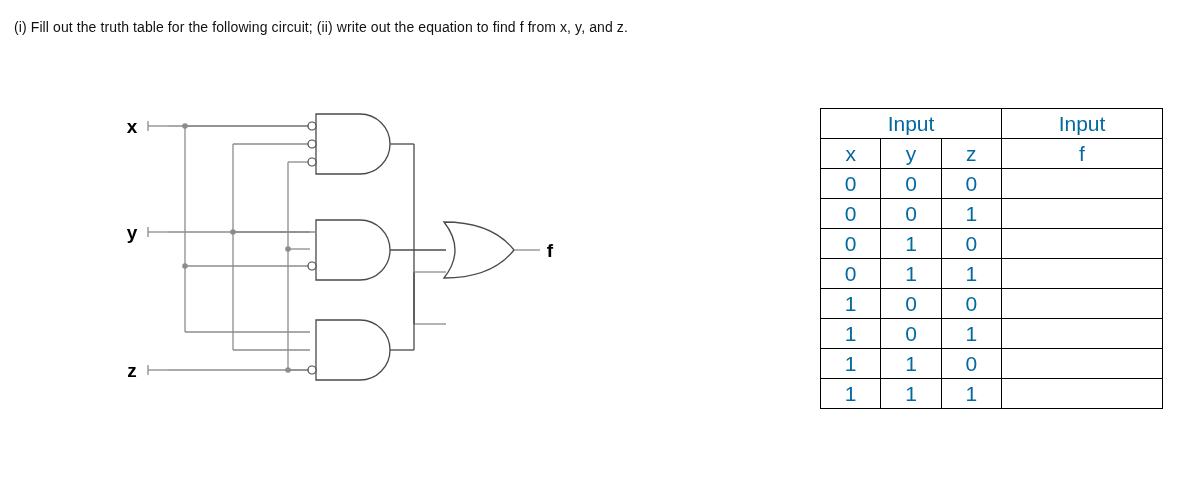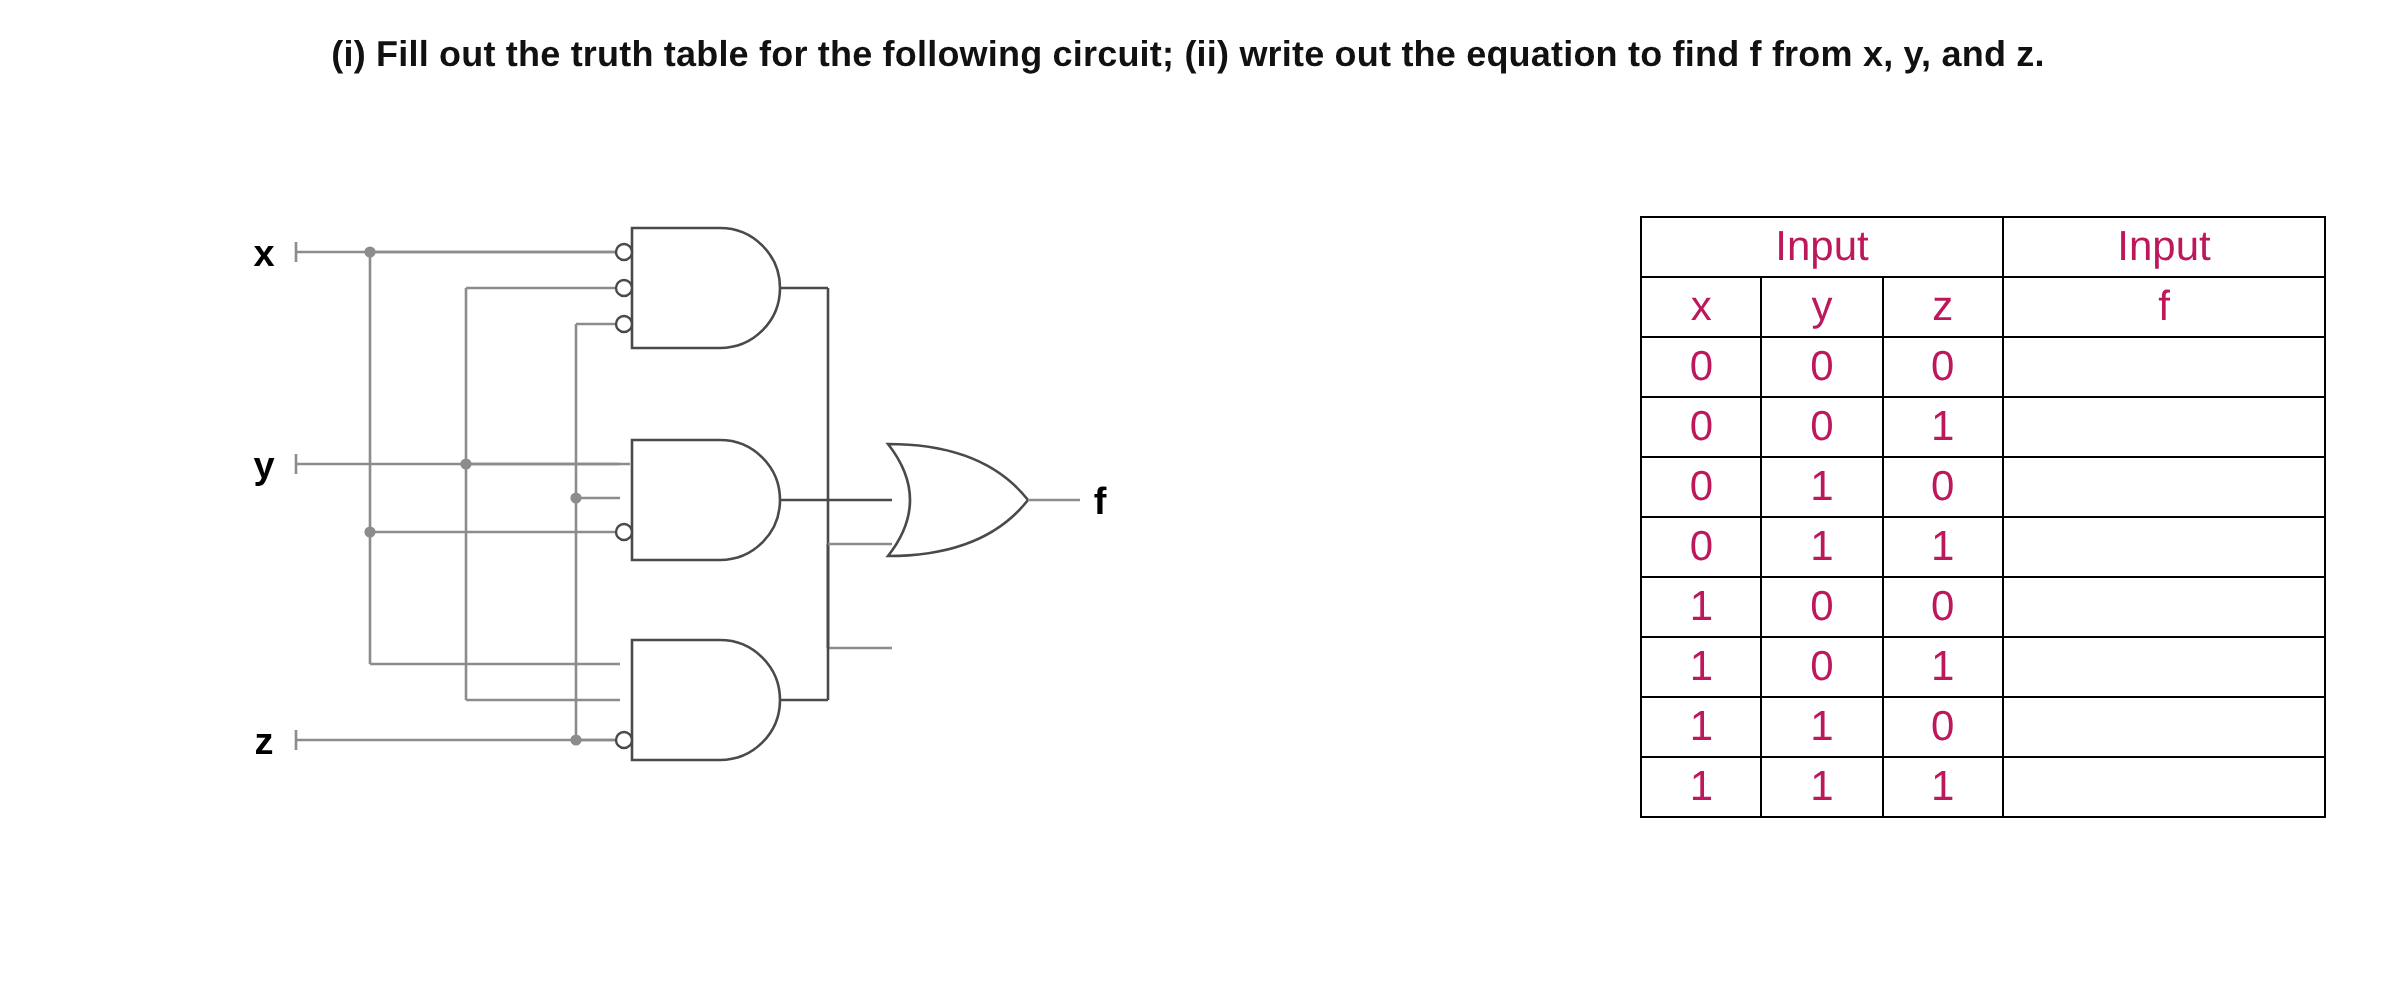--- a/index.html
+++ b/index.html
@@ -15,26 +15,25 @@
     overflow: hidden;
     position: relative;
   }
 
   
   #prompt {
     position: absolute;
     left: 14px;
     top: 12px;
     width: 1160px;
-    font-size: 18px;
+    font-size: 14px;
     line-height: 31px;
     color: #111111;
-    font-weight: 700;
+    font-weight: 400;
     letter-spacing: 0.1px;
-    text-align: center;
   }
 
   
   #circuit-area {
     position: absolute;
     left: 110px;
     top: 100px;
     width: 470px;
     height: 310px;
   }
@@ -58,21 +57,21 @@
     border-collapse: collapse;
     width: 343px;
     table-layout: fixed;
   }
   table.truth-table td,
   table.truth-table th {
     border: 1.6px solid #000000;
     text-align: center;
     font-size: 21px;
     font-weight: 400;
-    color: #be185d;
+    color: #0369a1;
     height: 29px;
     padding: 0;
     font-family: "Liberation Sans", sans-serif;
   }
   col.c-x, col.c-y, col.c-z { width: 60px; }
   col.c-f { width: 160px; }
   .hdr-group { font-size: 21px; }
   .cell-empty { }
 </style>
 </head>

